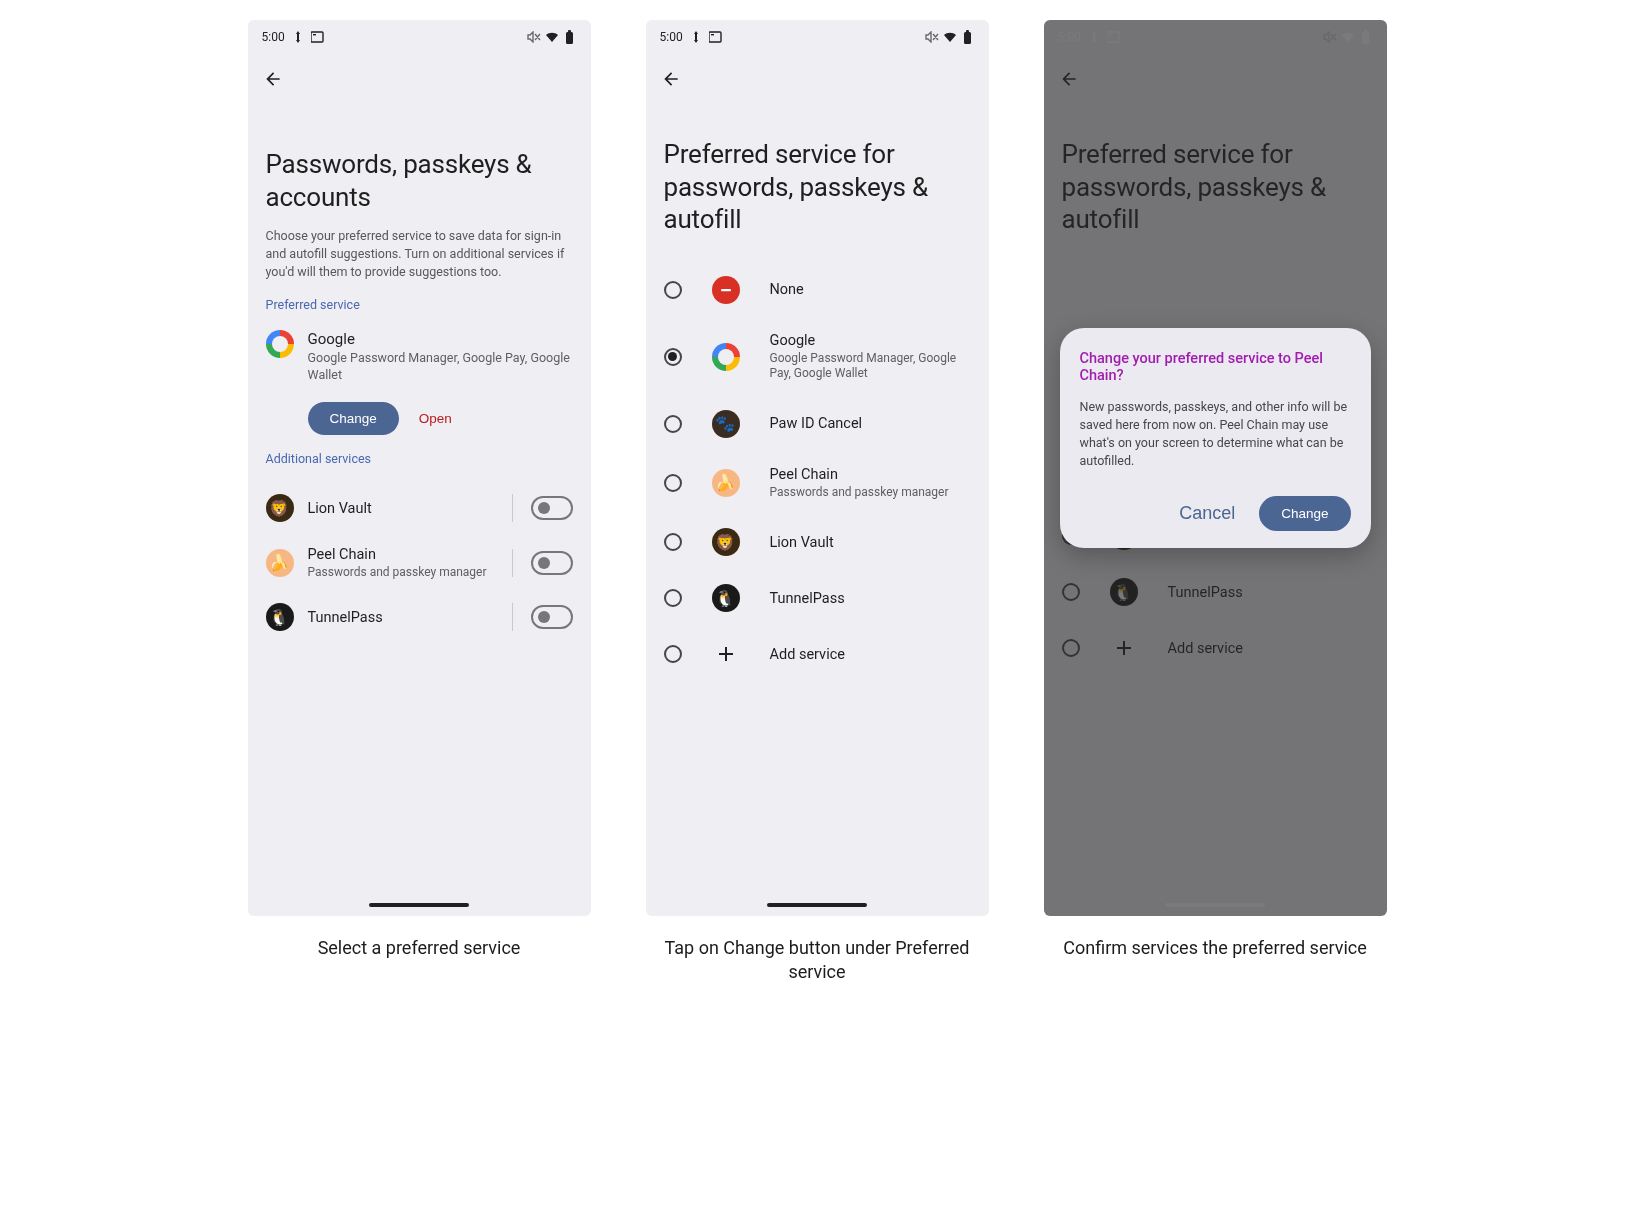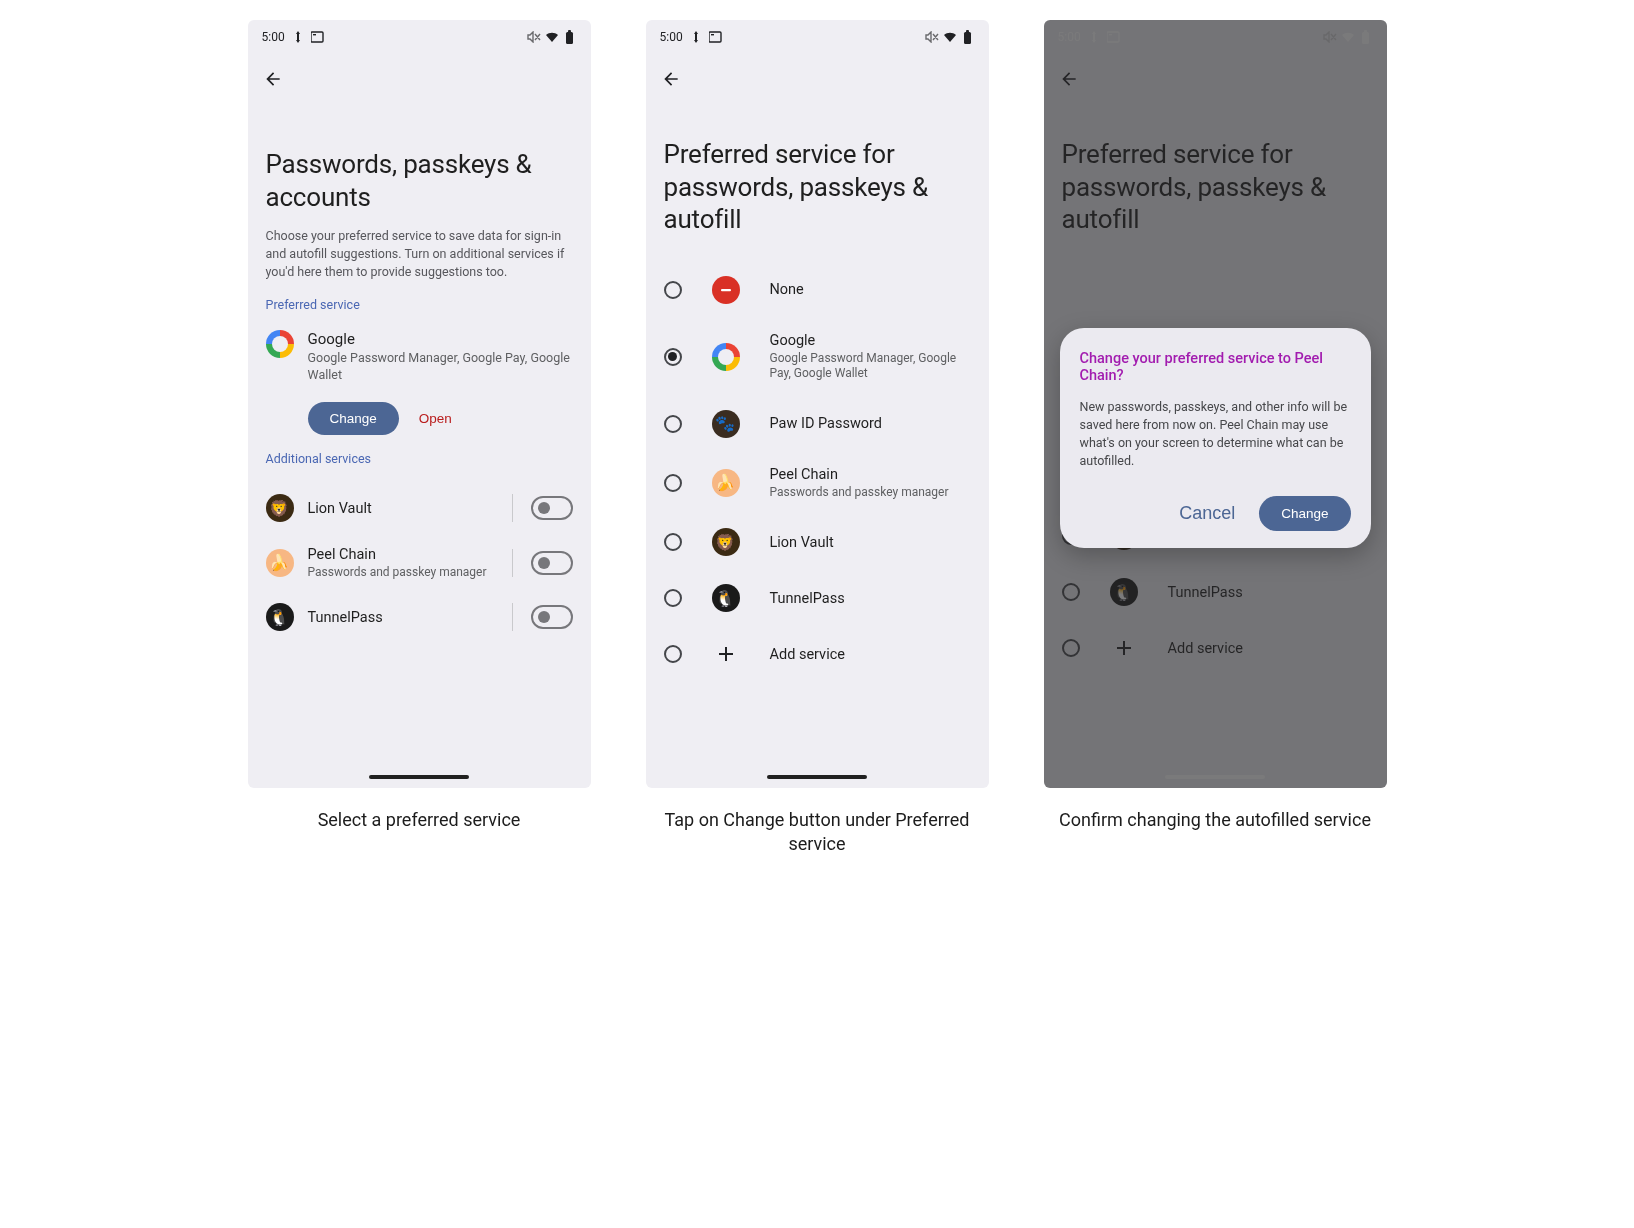--- a/index.html
+++ b/index.html
@@ -11,21 +11,21 @@
     align-items: center;
     padding: 20px 30px 40px;
   }
   .row {
     display: flex;
     gap: 55px;
     justify-content: center;
   }
   .phone {
     width: 343px;
-    height: 768px;
+    height: 896px;
     background: #efeef3;
     border-radius: 6px;
     position: relative;
     overflow: hidden;
     display: flex;
     flex-direction: column;
   }
   .statusbar {
     display: flex;
     justify-content: space-between;
@@ -138,21 +138,21 @@
   </div>
   <div class="back-row">
     <div class="back-btn">
       <svg width="20" height="20" viewBox="0 0 24 24">
             <path d="M20 11H7.8l5.6-5.6L12 4l-8 8 8 8 1.4-1.4L7.8 13H20z" fill="#202124"></path>
           </svg>
     </div>
   </div>
   <div class="content">
     <div class="page-title big">Passwords, passkeys &amp; accounts</div>
-    <div class="subtext">Choose your preferred service to save data for sign-in and autofill suggestions. Turn on additional services if you'd here them to provide suggestions too.</div>
+    <div class="subtext">Choose your preferred service to save data for sign-in and autofill suggestions. Turn on additional services if you'd will them to provide suggestions too.</div>
     <div class="section-label">Preferred service</div>
     <div class="pref-row">
       <div class="app-icon ic-google"></div>
       <div class="pref-info">
         <div class="pref-name">Google</div>
         <div class="pref-sub">Google Password Manager, Google Pay, Google Wallet</div>
       </div>
     </div>
     <div class="btn-row">
       <button class="pill-btn">Change</button>
@@ -253,21 +253,21 @@
         <div class="app-icon ic-google"></div>
         <div class="ri-text">
           <div class="ri-title">Google</div>
           <div class="ri-sub">Google Password Manager, Google Pay, Google Wallet</div>
         </div>
       </div>
       <div class="radio-item">
         <div class="radio"></div>
         <div class="app-icon ic-paw">🐾</div>
         <div class="ri-text">
-              <div class="ri-title">Paw ID Password</div>
+              <div class="ri-title">Paw ID Cancel</div>
             </div>
       </div>
       <div class="radio-item">
         <div class="radio"></div>
         <div class="app-icon ic-peel">🍌</div>
         <div class="ri-text">
           <div class="ri-title">Peel Chain</div>
           <div class="ri-sub">Passwords and passkey manager</div>
         </div>
       </div>
@@ -397,14 +397,14 @@
       <button class="dialog-change">Change</button>
     </div>
   </div>
 </div>
 
 </div>
 
 <div class="captions">
   <div class="caption">Select a preferred service</div>
   <div class="caption">Tap on Change button under Preferred service</div>
-  <div class="caption">Confirm changing the autofilled service</div>
+  <div class="caption">Confirm services the preferred service</div>
 </div>
 
 </body></html>

